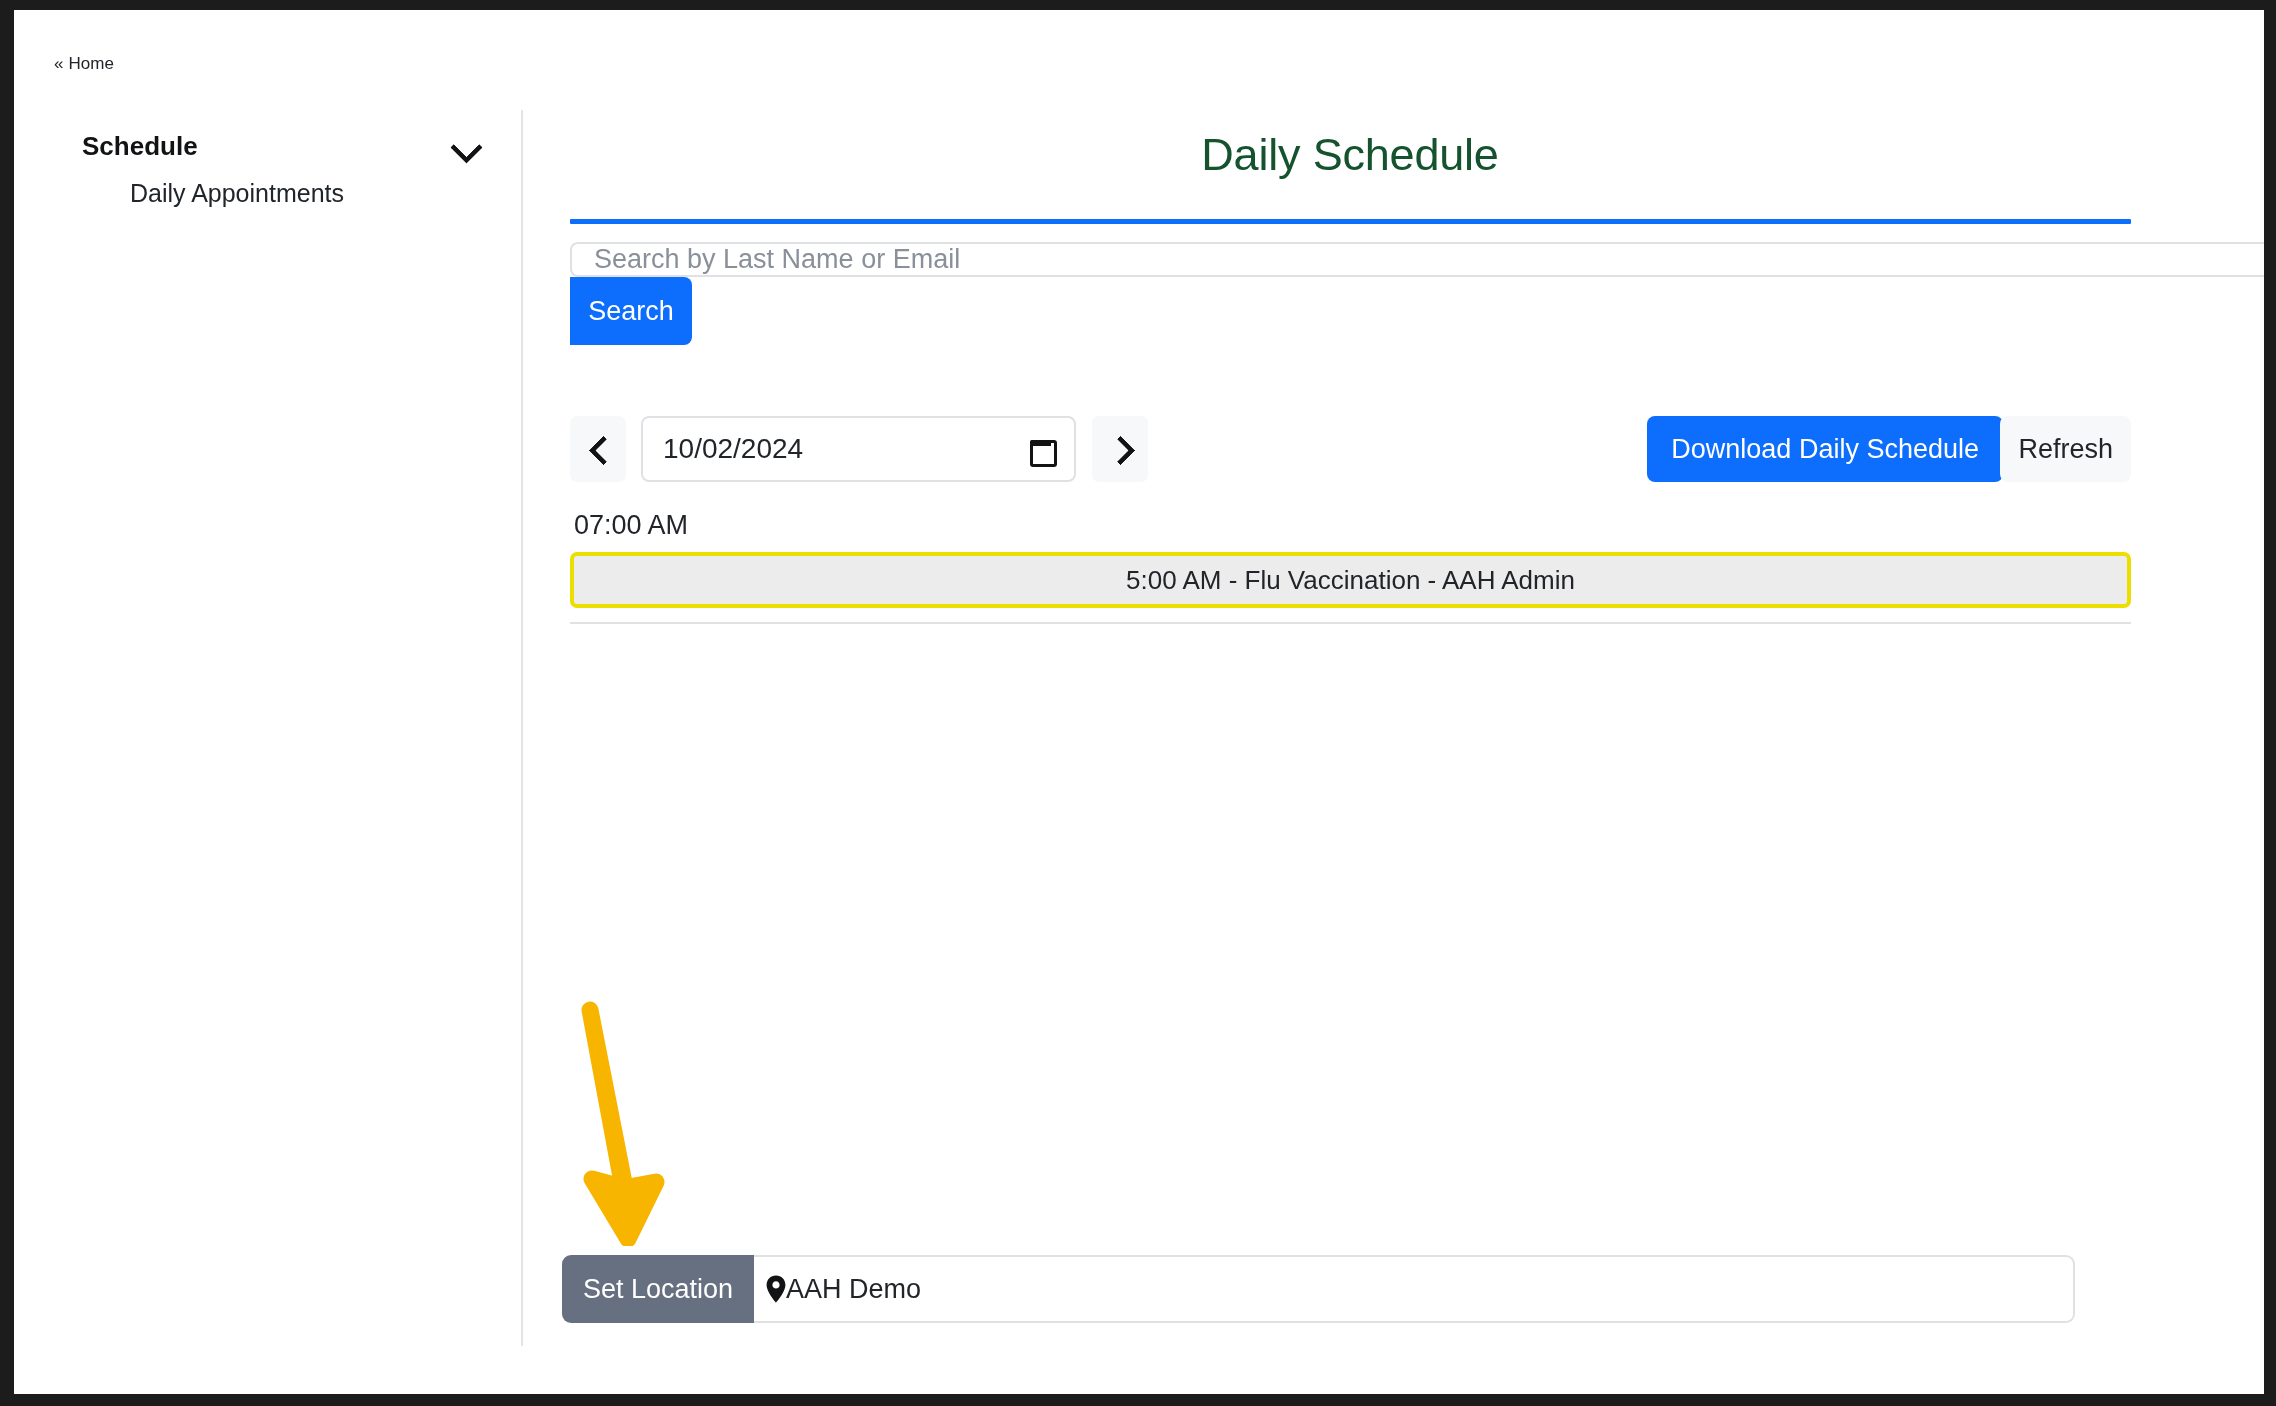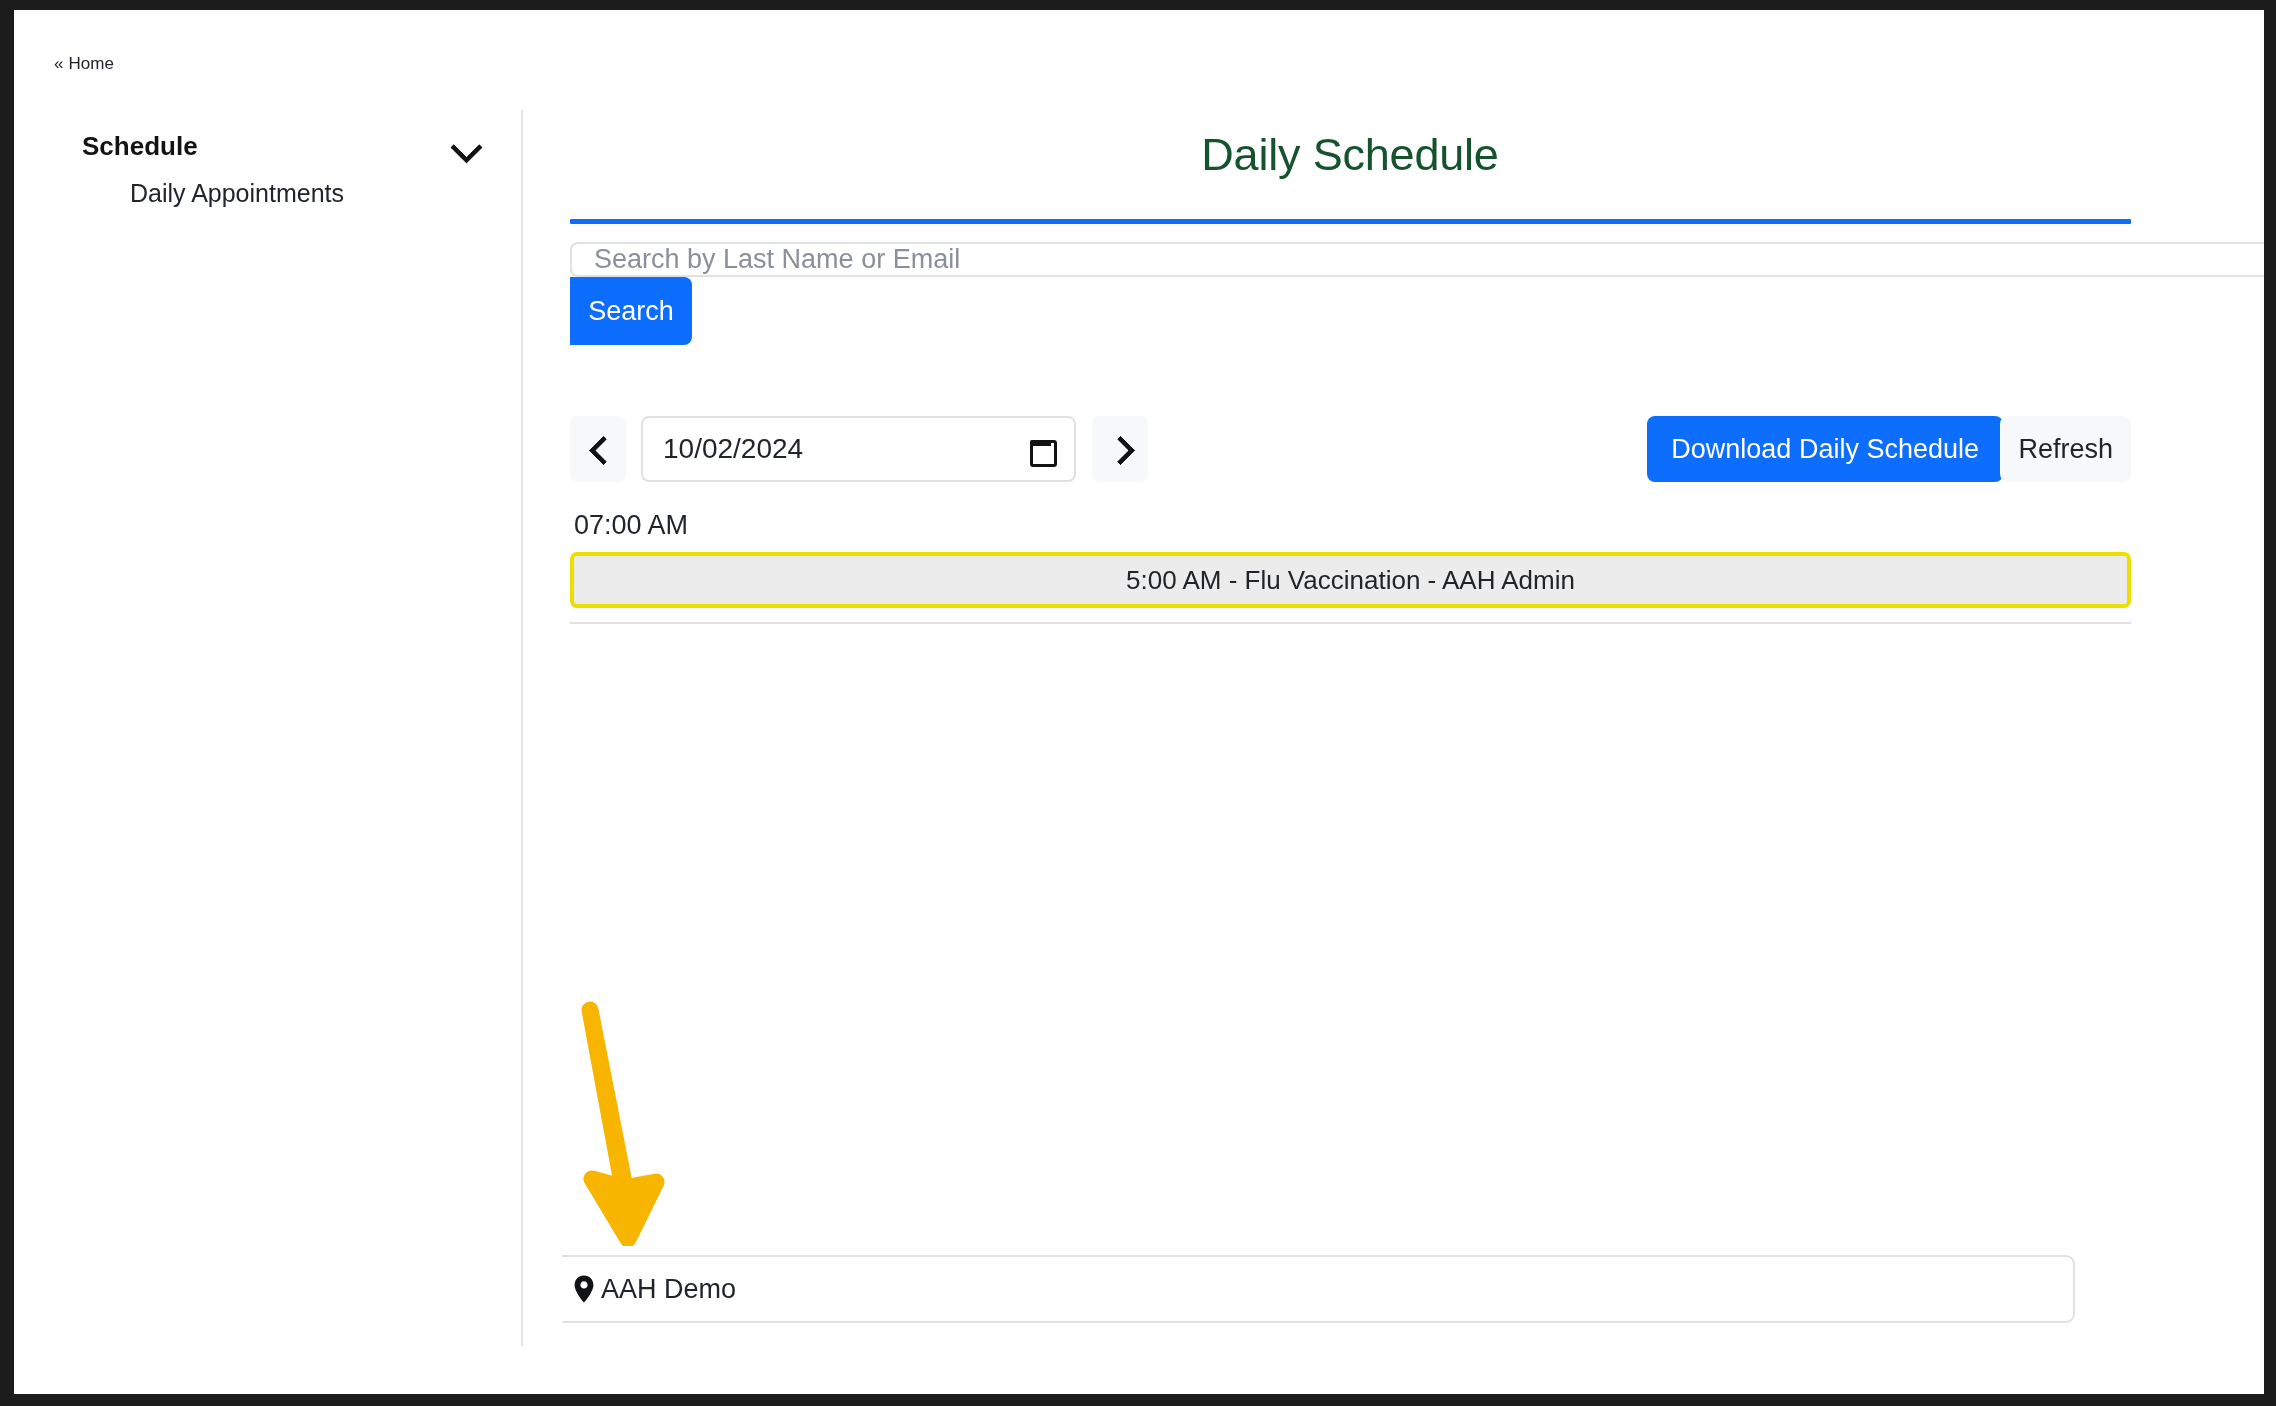--- a/index.html
+++ b/index.html
@@ -368,21 +368,20 @@
 
   .location-display {
     flex: 1 1 auto;
     background: #ffffff;
     border: 2px solid #dfe1e5;
     border-left: none;
     border-radius: 0 9px 9px 0;
     display: flex;
     align-items: center;
     padding-left: 12px;
-    gap: 7px;
   }
 
   .pin-icon {
     flex: 0 0 auto;
     width: 20px;
     height: 28px;
     display: block;
   }
 
   .location-name {
@@ -447,20 +446,21 @@
       <div class="appointment-card">5:00 AM - Flu Vaccination - AAH Admin</div>
       <div class="slot-divider"></div>
     </div>
   </div>
 
   <svg class="annotation-arrow" viewBox="0 0 110 250">
     <path d="M20 14 L55 192 L22 183 L58 243 L86 186 L53 192 Z" fill="#f7b500" stroke="#f7b500" stroke-width="17" stroke-linejoin="round" stroke-linecap="round"></path>
   </svg>
 
   <div class="location-bar">
+    <button class="set-location-btn">Set Location</button>
     <div class="location-display">
       <svg class="pin-icon" viewBox="0 0 20 28">
         <path d="M10 0.5 C4.6 0.5 0.6 4.6 0.6 9.9 C0.6 17.2 10 27.5 10 27.5 C10 27.5 19.4 17.2 19.4 9.9 C19.4 4.6 15.4 0.5 10 0.5 Z M10 13.5 C8 13.5 6.4 11.9 6.4 9.9 C6.4 7.9 8 6.3 10 6.3 C12 6.3 13.6 7.9 13.6 9.9 C13.6 11.9 12 13.5 10 13.5 Z" fill="#111315"></path>
       </svg>
       <span class="location-name">AAH Demo</span>
     </div>
   </div>
 
 </div>
 </div>

